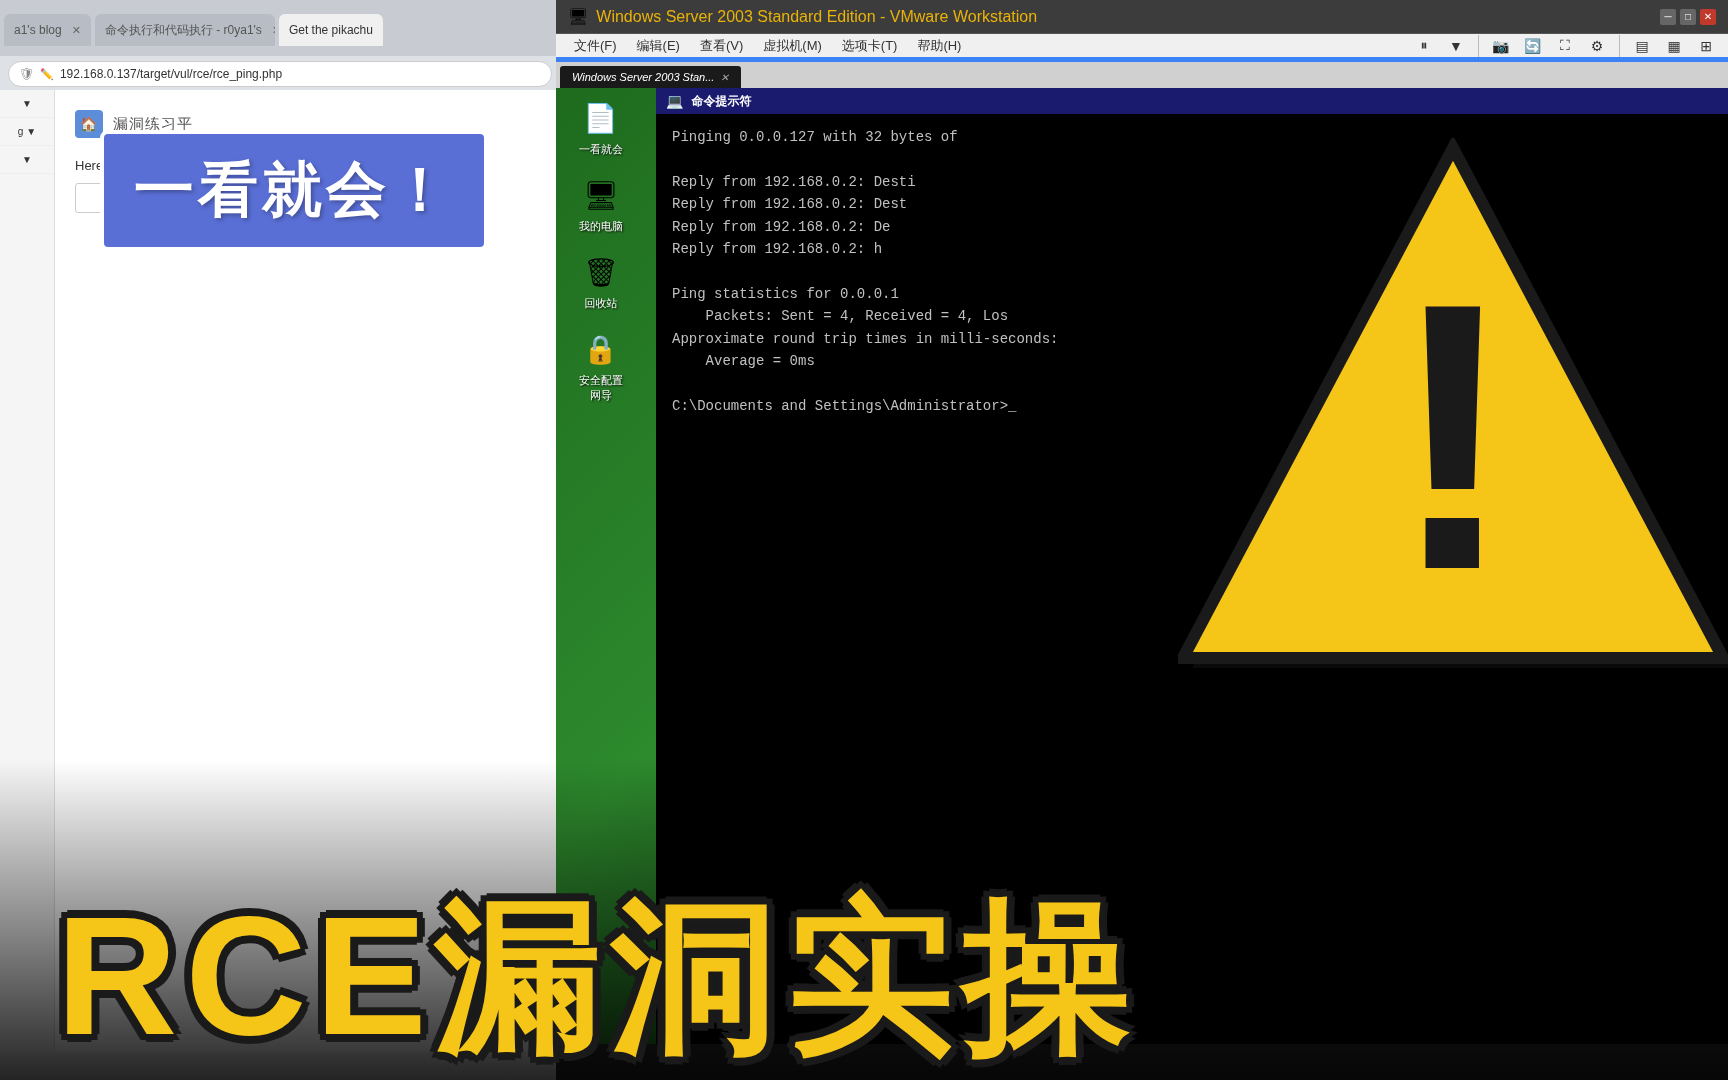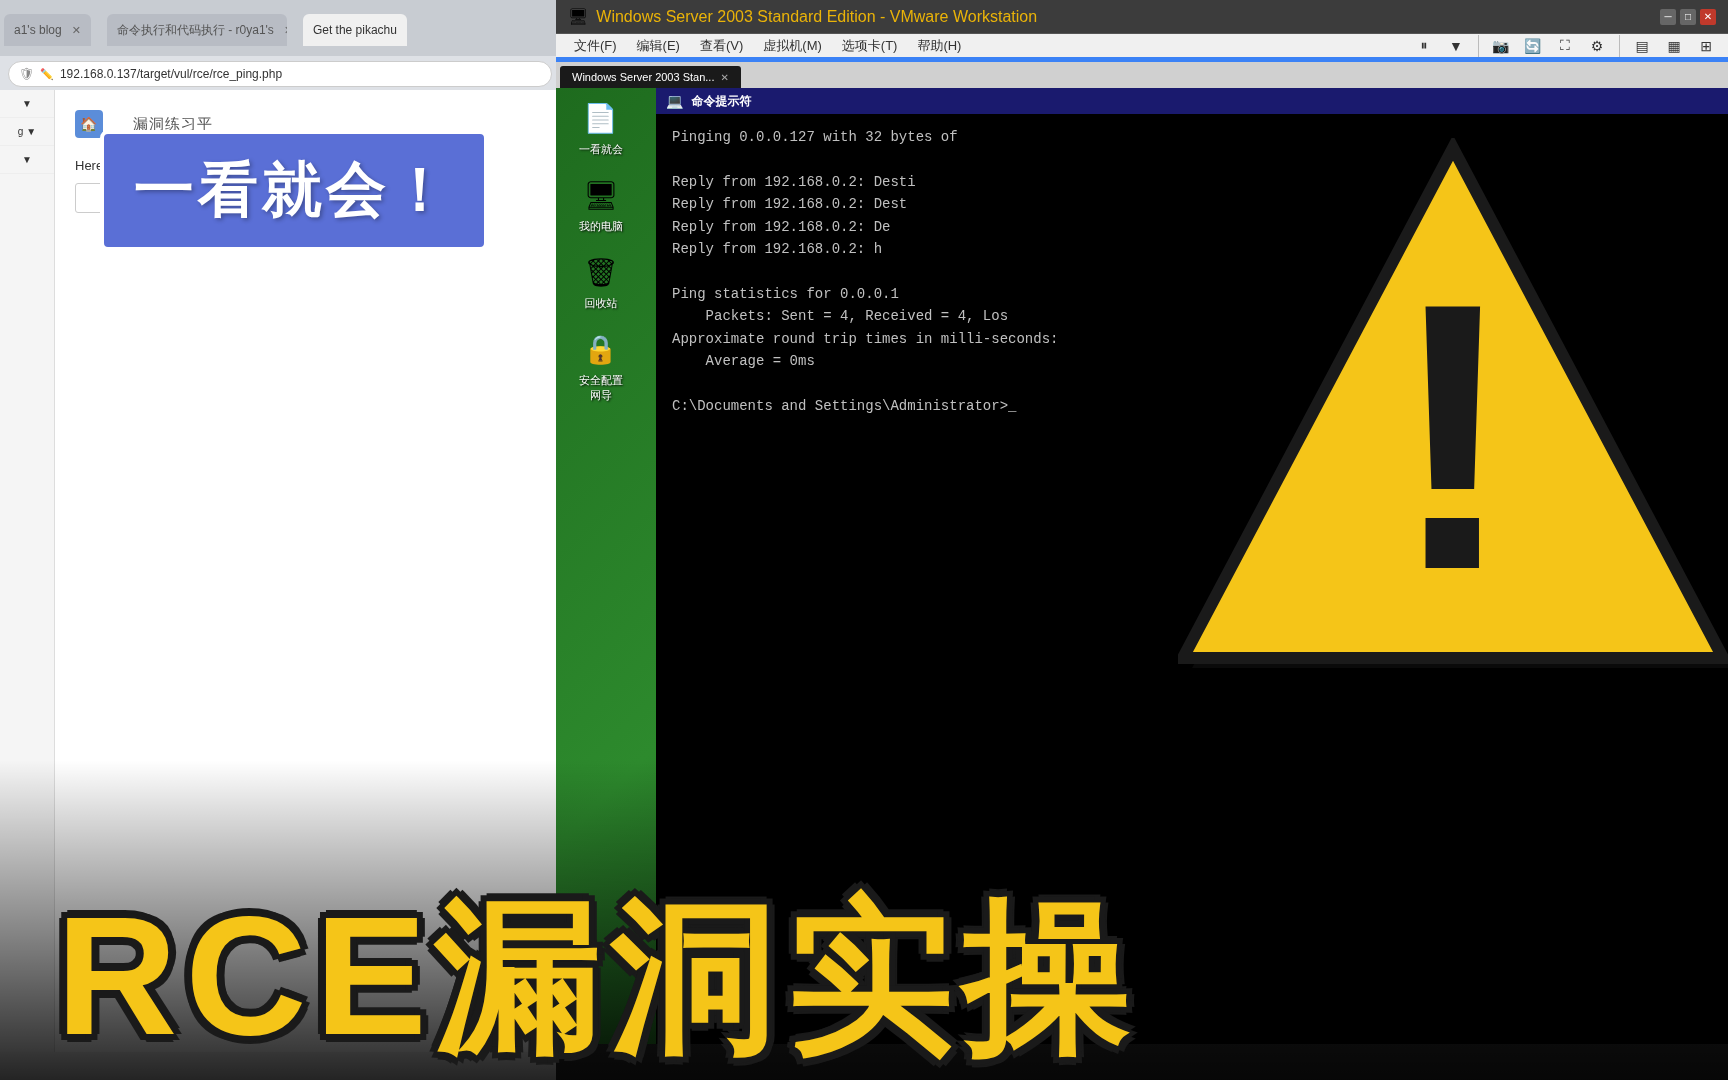--- a/index.html
+++ b/index.html
@@ -26,21 +26,21 @@
     .browser-chrome {
       background: #dee1e6;
       height: 90px;
     }
     .browser-tabs {
       display: flex;
       align-items: center;
       height: 56px;
       background: #c8ccd2;
       padding: 4px 4px 0 4px;
-      gap: 16px;
+      gap: 4px;
     }
     .browser-tab {
       height: 32px;
       display: flex;
       align-items: center;
       padding: 0 10px;
       border-radius: 6px 6px 0 0;
       font-size: 12px;
       gap: 6px;
       max-width: 180px;
@@ -122,21 +122,20 @@
       border-radius: 4px;
       display: flex; align-items: center; justify-content: center;
       color: white;
       font-size: 14px;
     }
 
     .pikachu-title {
       font-size: 15px;
       color: #555;
       letter-spacing: 1px;
-      margin-left: 20px;
     }
 
     .ip-form {
       margin-top: 20px;
     }
     .ip-form p {
       font-size: 13px;
       color: #333;
       margin-bottom: 10px;
     }
@@ -274,20 +273,21 @@
     }
     .vm-tab {
       height: 22px;
       padding: 0 12px;
       font-size: 11px;
       display: flex;
       align-items: center;
       gap: 6px;
       cursor: pointer;
       border-radius: 3px 3px 0 0;
+      font-style: italic;
     }
     .vm-tab.active { background: #1a1a1a; color: white; }
     .cmd-titlebar {
       height: 26px;
       background: #1a1a6e;
       display: flex;
       align-items: center;
       padding: 0 10px;
       gap: 8px;
     }

